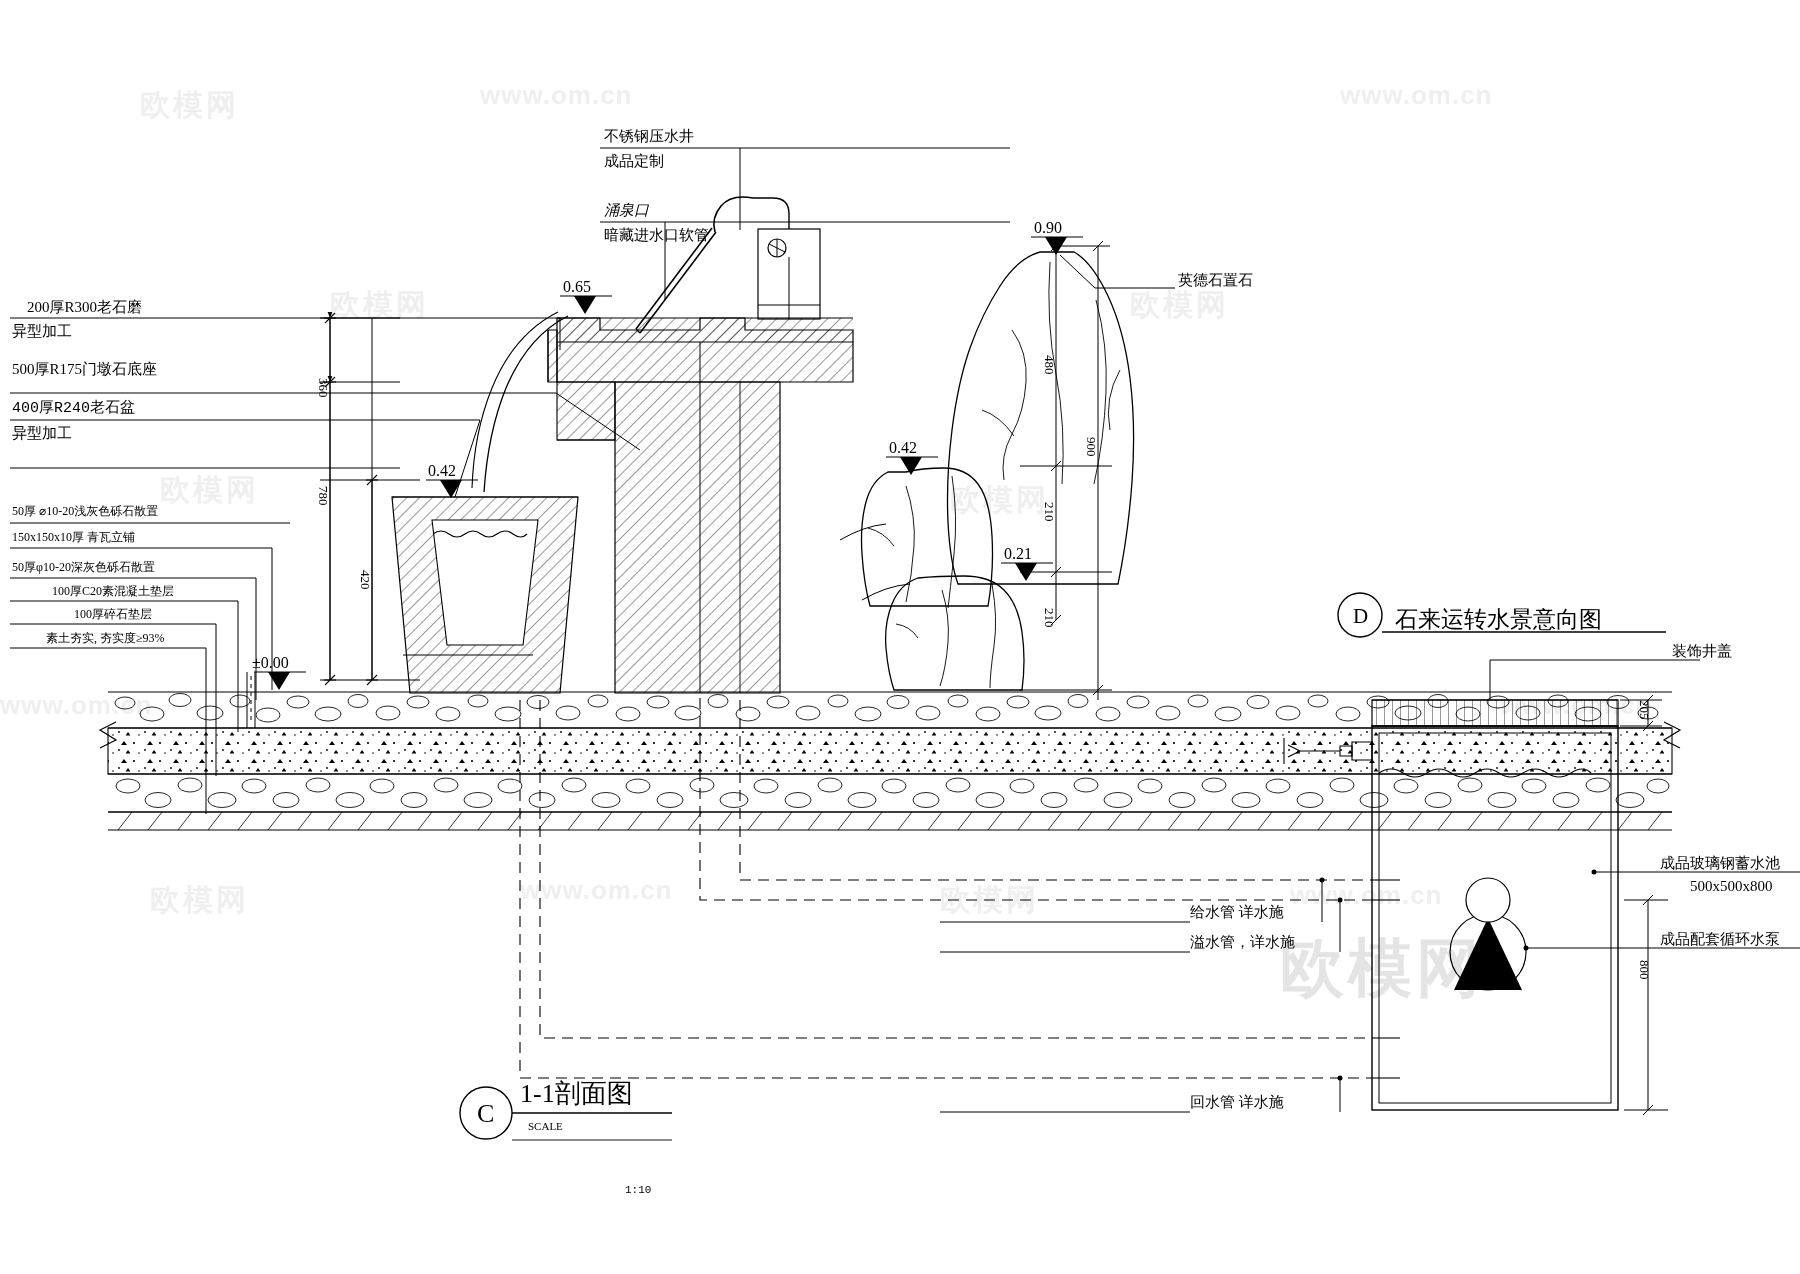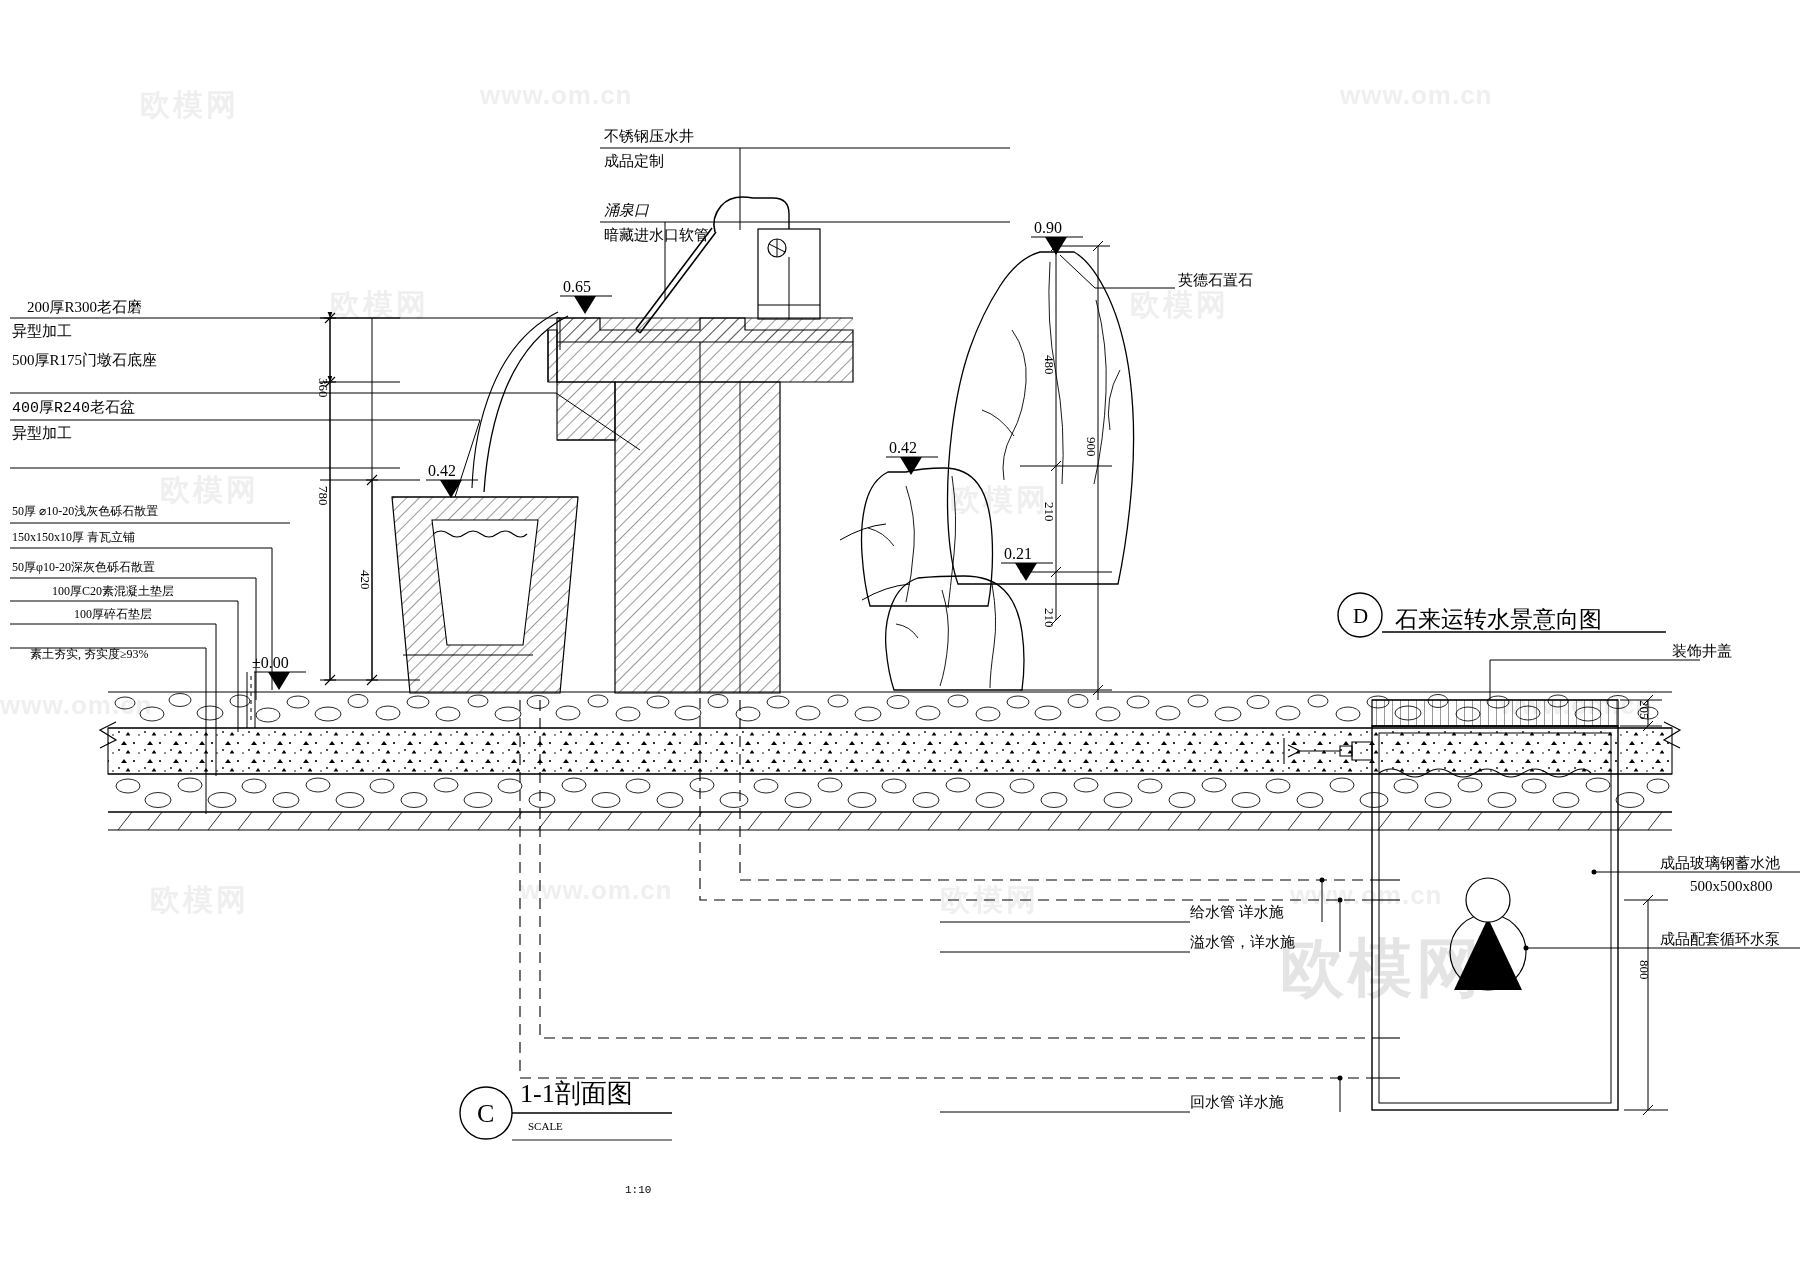--- a/index.html
+++ b/index.html
@@ -538,21 +538,21 @@
     </g>
   </svg>
 
   <div class="lbl" style="left:12px;top:298px;margin-left:15px;">
     <span class="bindtxt">200厚R300老石磨</span>
   </div>
   <div class="lbl" style="left:12px;top:322px;">
     <span class="bindtxt">异型加工</span>
   </div>
 
-  <div class="lbl" style="left:12px;top:351px;">
+  <div class="lbl" style="left:12px;top:360px;">
     <span class="bindtxt">500厚R175门墩石底座</span>
   </div>
 
   <div class="lbl" style="left:12px;top:400px;font-family:Liberation Mono, monospace;">
     <span class="bindtxt">400厚R240老石盆</span>
   </div>
   <div class="lbl" style="left:12px;top:424px;">
     <span class="bindtxt">异型加工</span>
   </div>
 
@@ -565,21 +565,21 @@
 
   <div class="lbl sm" style="left:12px;top:560px;">
     <span class="bindtxt">50厚φ10-20深灰色砾石散置</span>
   </div>
   <div class="lbl sm" style="left:52px;top:584px;">
     <span class="bindtxt">100厚C20素混凝土垫层</span>
   </div>
   <div class="lbl sm" style="left:74px;top:607px;">
     <span class="bindtxt">100厚碎石垫层</span>
   </div>
-  <div class="lbl sm" style="left:30px;top:631px;margin-top:16px;">
+  <div class="lbl sm" style="left:46px;top:631px;">
     <span class="bindtxt">素土夯实, 夯实度≥93%</span>
   </div>
 
   <div class="lbl" style="left:604px;top:127px;">
     <span class="bindtxt">不锈钢压水井</span>
   </div>
   <div class="lbl" style="left:604px;top:152px;">
     <span class="bindtxt">成品定制</span>
   </div>
 

